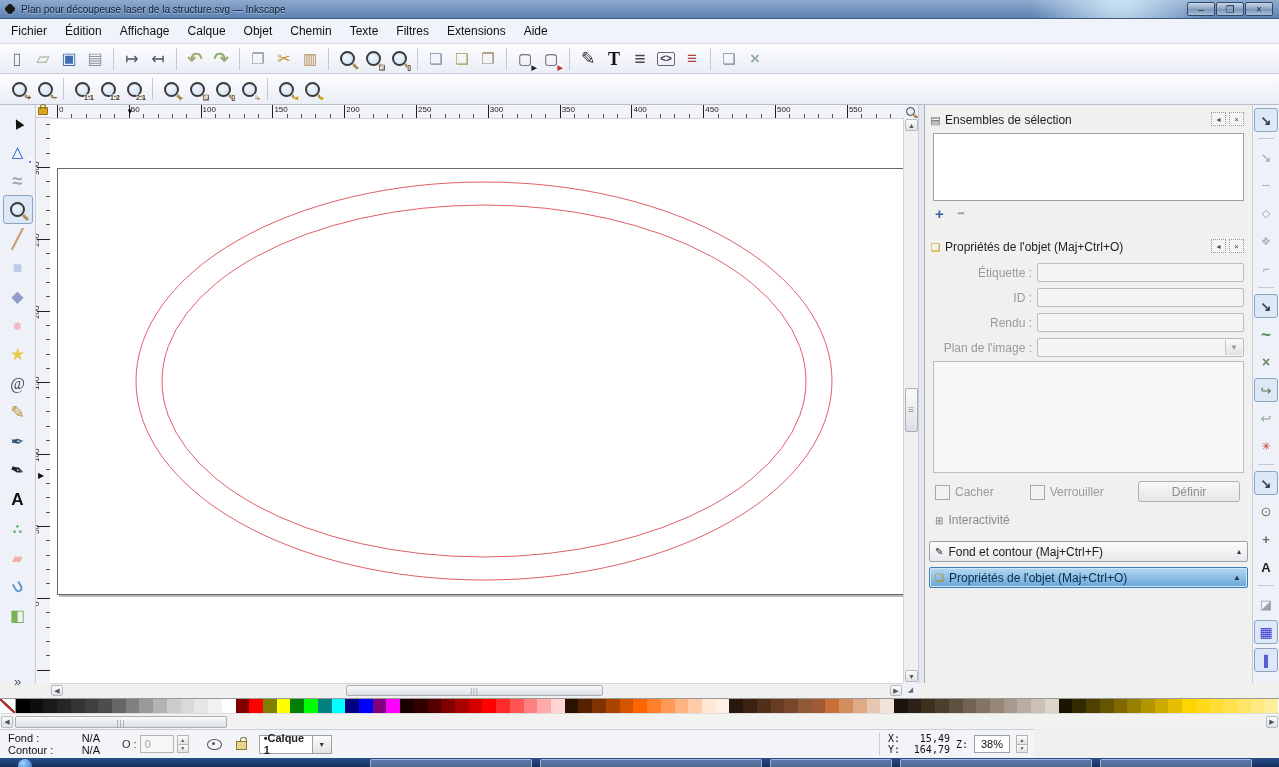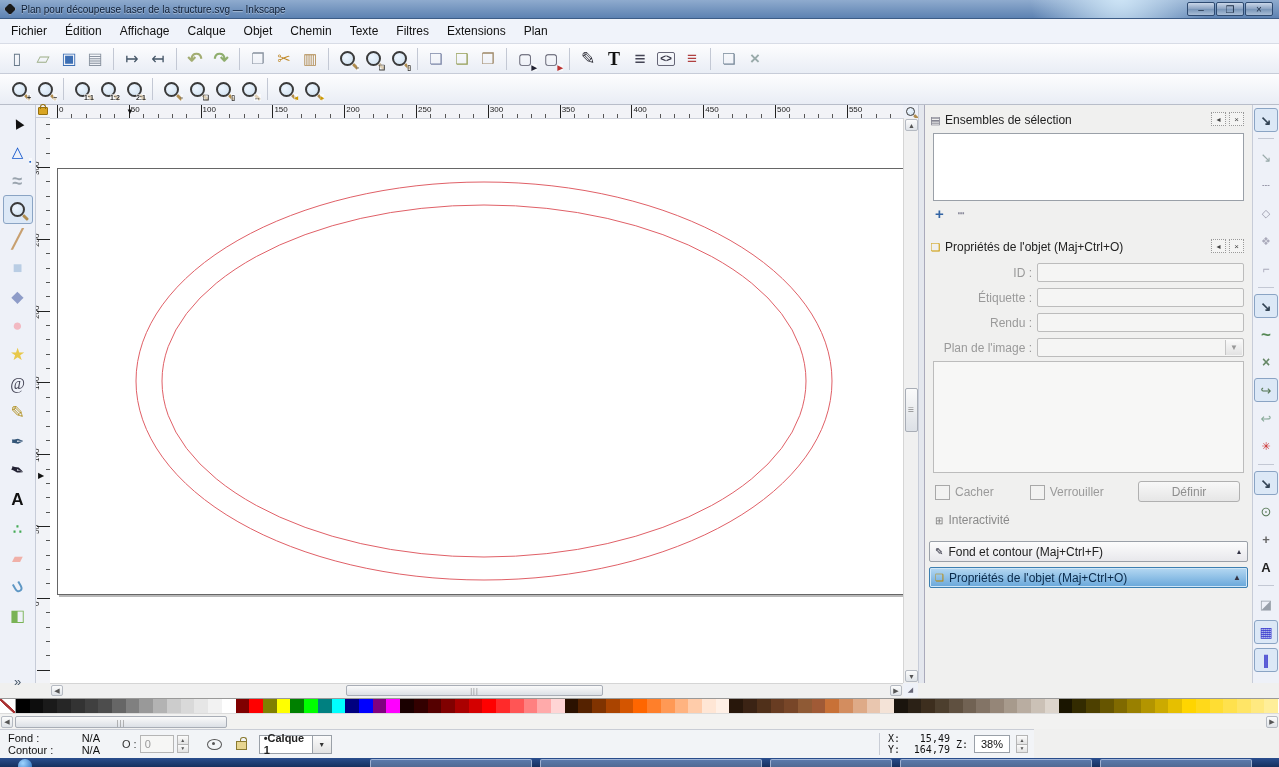--- a/index.html
+++ b/index.html
@@ -134,21 +134,21 @@
   <div class="menubar" id="menubar">
       <span class="menu-item">Fichier</span>
       <span class="menu-item">Édition</span>
       <span class="menu-item">Affichage</span>
       <span class="menu-item">Calque</span>
       <span class="menu-item">Objet</span>
       <span class="menu-item">Chemin</span>
       <span class="menu-item">Texte</span>
       <span class="menu-item">Filtres</span>
       <span class="menu-item">Extensions</span>
-      <span class="menu-item">Plan</span>
+      <span class="menu-item">Aide</span>
     </div>
 
   <div class="cmdbar" id="cmdbar">
       <span class="tbtn">
         <span class="glyph" style="color: rgb(102, 119, 136); font-size: 16px;">▯</span>
       </span>
       <span class="tbtn">
         <span class="glyph" style="color: rgb(159, 176, 138); font-size: 17px;">▱</span>
       </span>
       <span class="tbtn">
@@ -418,25 +418,25 @@
     </div>
 
     <div class="panel-header" style="margin-top:10px">
       <span class="ph-icon" style="color:#c90">❏</span>
       <span class="ph-title">Propriétés de l'objet (Maj+Ctrl+O)</span>
       <span class="ph-btn" style="right:22px">◂</span>
       <span class="ph-btn" style="right:4px">×</span>
     </div>
 
     <div class="field-row">
+      <span class="field-label">Étiquette :</span>
+      <span class="field-input"></span>
+    </div>
+    <div class="field-row">
       <span class="field-label">ID :</span>
-      <span class="field-input"></span>
-    </div>
-    <div class="field-row">
-      <span class="field-label">Étiquette :</span>
       <span class="field-input"></span>
     </div>
     <div class="field-row">
       <span class="field-label">Rendu :</span>
       <span class="field-input"></span>
     </div>
     <div class="field-row">
       <span class="field-label">Plan de l'image :</span>
       <span class="field-input">
         <span class="combo-btn">▼</span>

